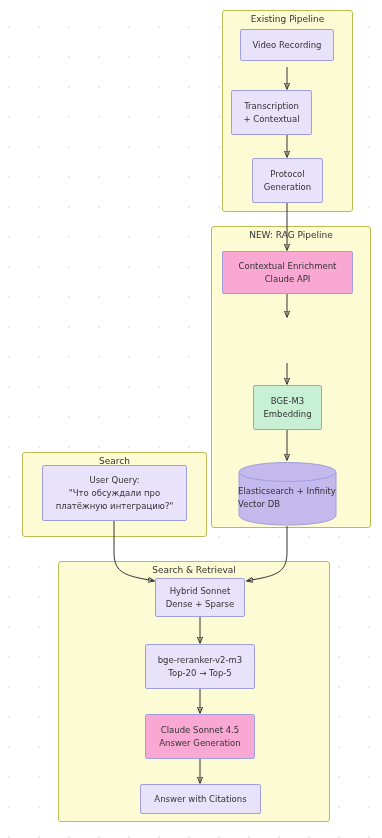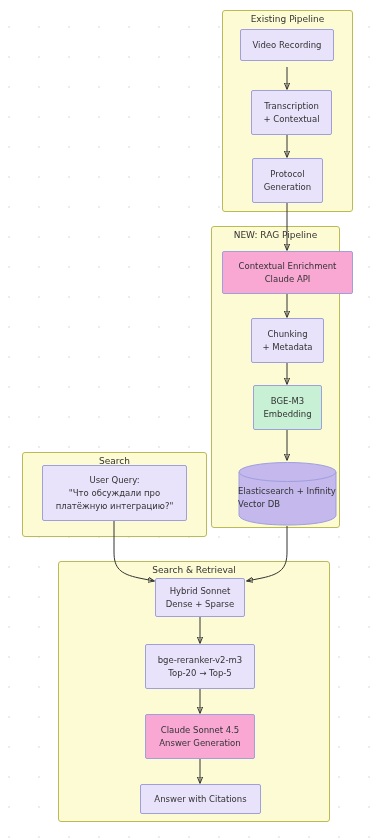--- a/index.html
+++ b/index.html
@@ -143,55 +143,51 @@
 
     <line x1="200" y1="689" x2="200" y2="713" marker-end="url(#arrow)"></line>
 
     <line x1="200" y1="759" x2="200" y2="783" marker-end="url(#arrow)"></line>
   </svg>
 
   <div class="subgraph" style="left:222px; top:10px; width:131px; height:202px;">
     <div class="subgraph-label">Existing Pipeline</div>
   </div>
 
-  <div class="subgraph" style="left:211px; top:226px; width:129px; height:302px;">
+  <div class="subgraph" style="left:211px; top:226px; width:160px; height:302px;">
     <div class="subgraph-label">NEW: RAG Pipeline</div>
   </div>
 
   <div class="subgraph" style="left:22px; top:452px; width:185px; height:85px;">
     <div class="subgraph-label">Search</div>
   </div>
 
   <div class="subgraph" style="left:58px; top:561px; width:272px; height:261px;">
     <div class="subgraph-label">Search &amp; Retrieval</div>
   </div>
 
   <div class="node" style="left:240px; top:29px; width:94px; height:32px;">
     <span class="line">Video Recording</span>
   </div>
 
-  <div class="node" style="left:251px; top:90px; width:81px; height:45px;">
+  <div class="node" style="left:231px; top:90px; width:81px; height:45px;">
     <span class="line">Transcription</span>
     <span class="line">+ Contextual</span>
   </div>
 
   <div class="node" style="left:252px; top:158px; width:71px; height:45px;">
     <span class="line">Protocol</span>
     <span class="line">Generation</span>
   </div>
 
   <div class="node yellow" style="left:222px; top:251px; width:131px; height:43px;">
     <span class="line">Contextual Enrichment</span>
     <span class="line">Claude API</span>
   </div>
 
-  <div class="node" style="left:251px; top:318px; width:73px; height:45px;">
-    <span class="line">Chunking</span>
-    <span class="line">+ Metadata</span>
-  </div>
 
   <div class="node green" style="left:253px; top:385px; width:69px; height:45px;">
     <span class="line">BGE-M3</span>
     <span class="line">Embedding</span>
   </div>
 
   <div class="cylinder" style="left:238px; top:461px; width:99px; height:65px;">
     <svg class="cyl-svg" viewBox="0 0 99 65" preserveAspectRatio="none">
       <path d="M1,11 L1,54 C1,60 22,64 49.5,64 C77,64 98,60 98,54 L98,11 Z" fill="#c4b8ec" stroke="#9f9fdd" stroke-width="1"></path>
       <ellipse cx="49.5" cy="11" rx="48.5" ry="9.5" fill="#c4b8ec" stroke="#9f9fdd" stroke-width="1"></ellipse>

